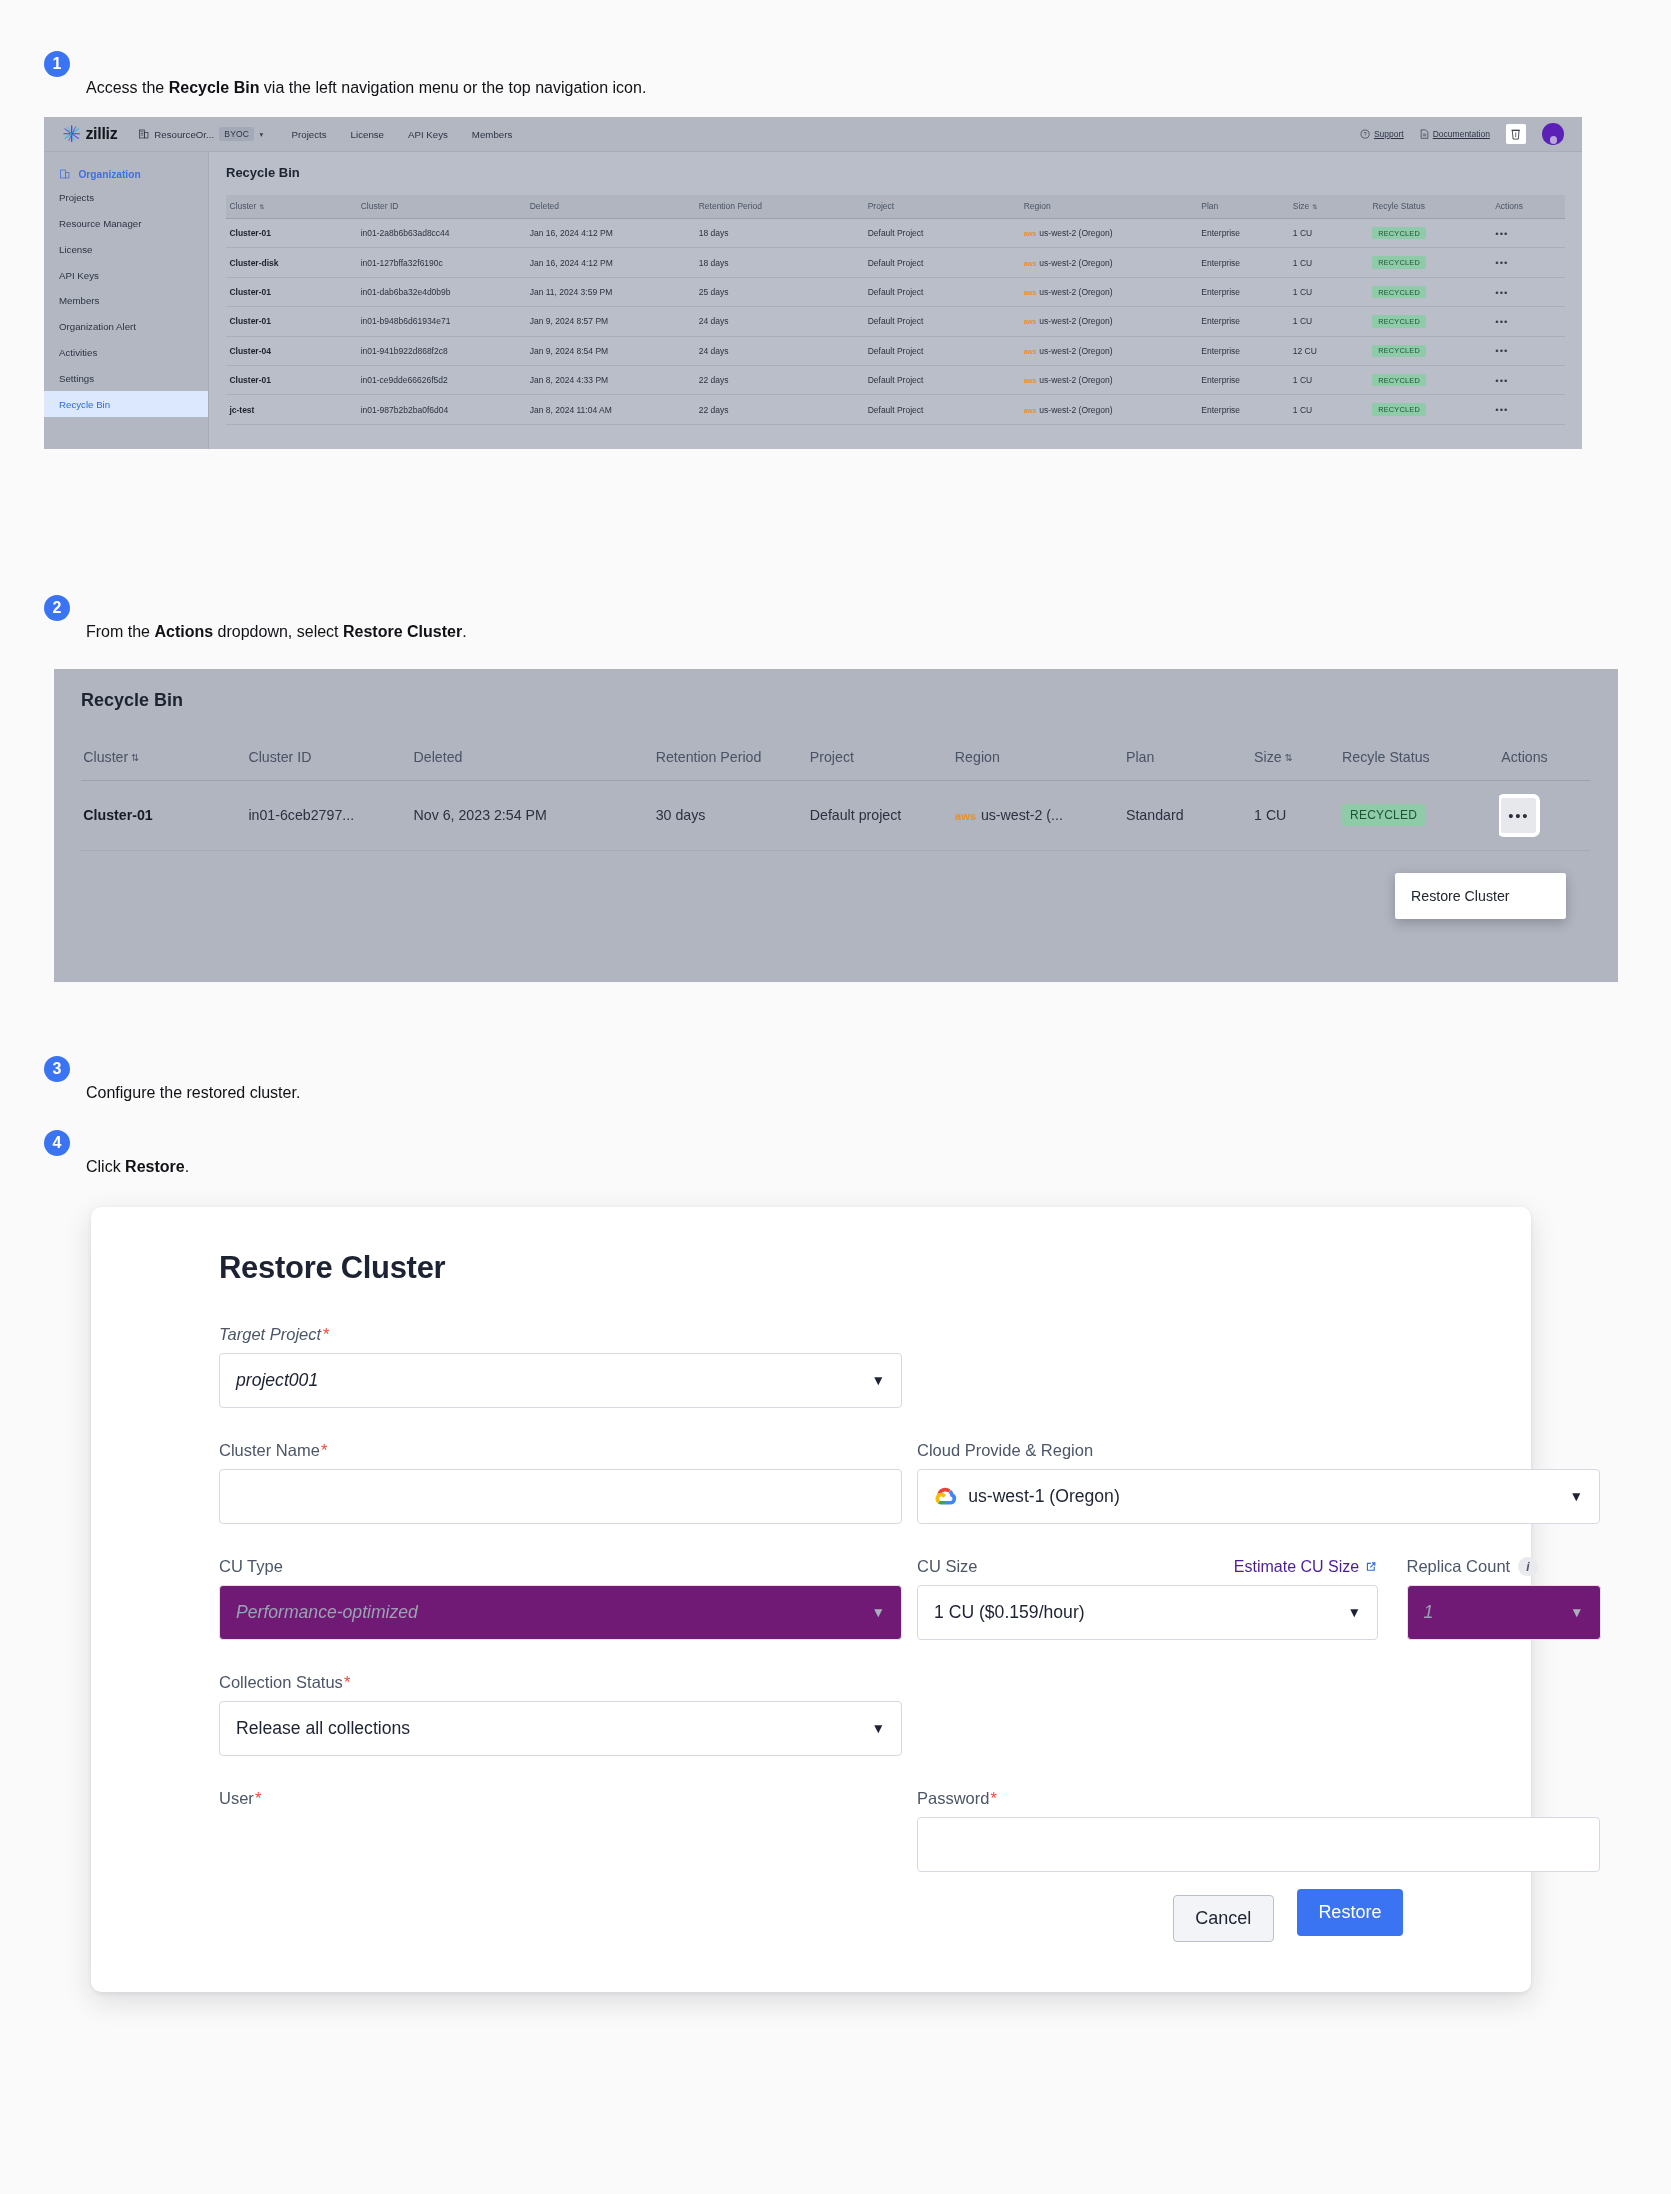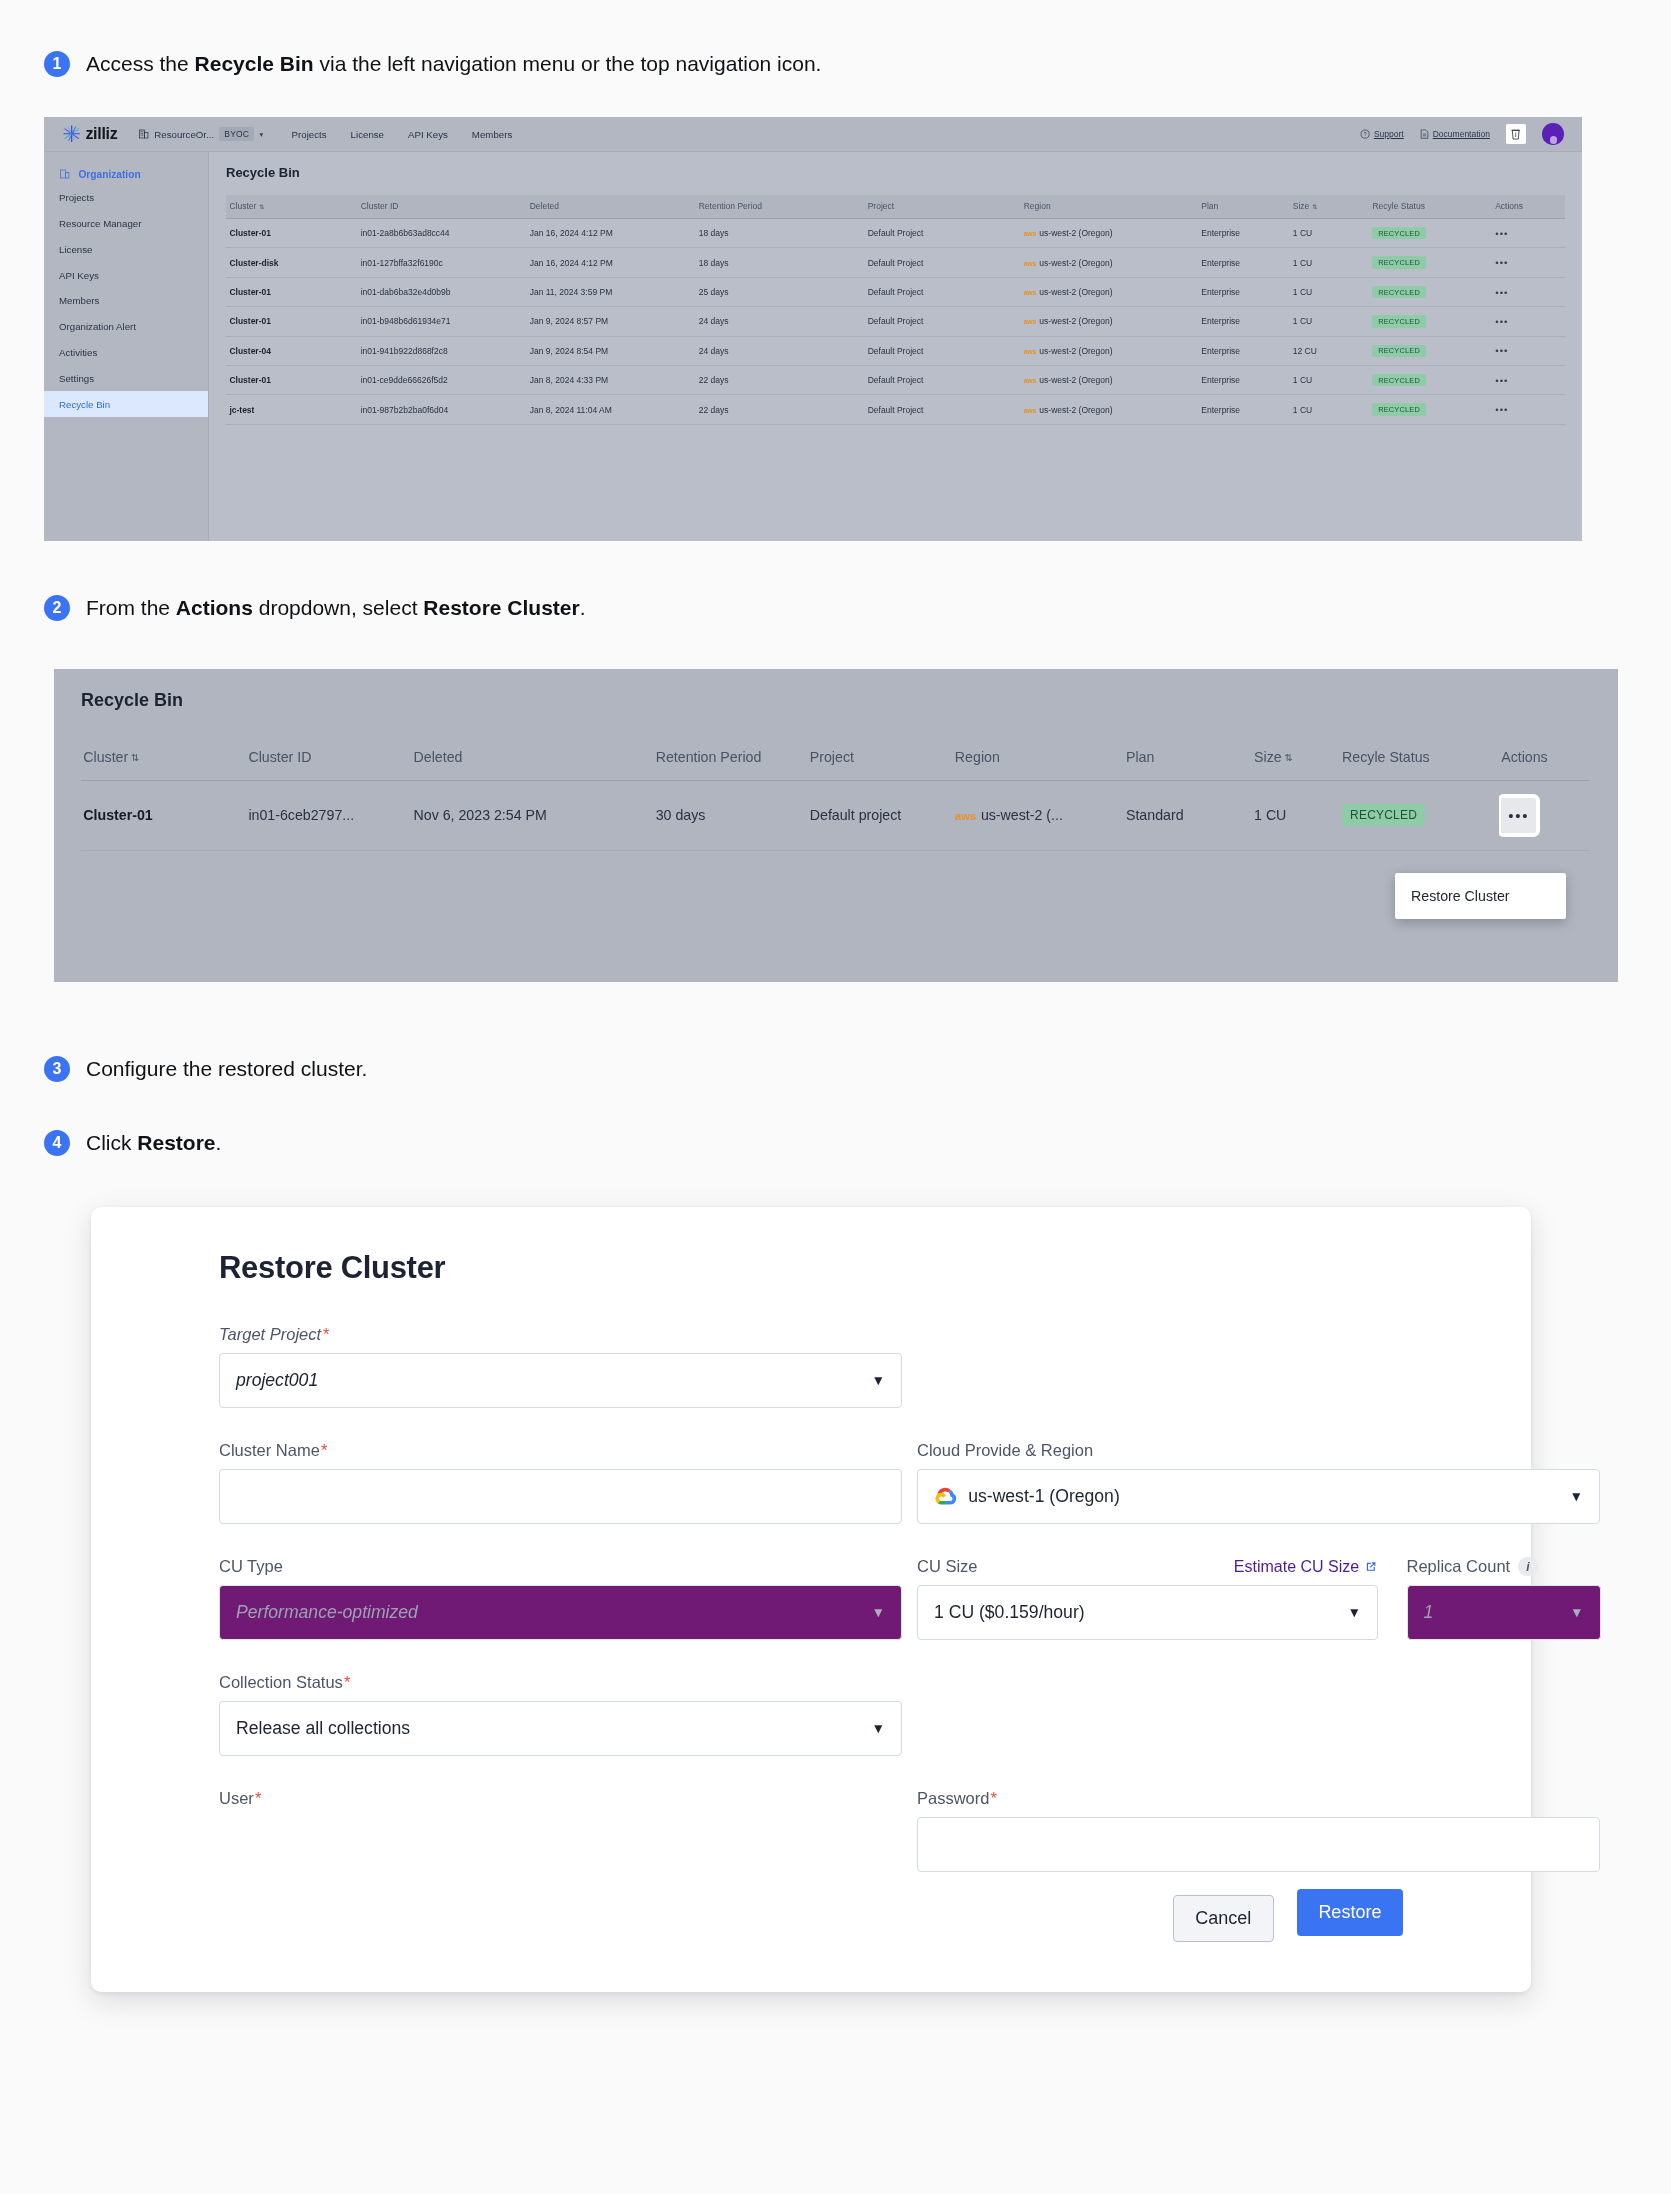--- a/index.html
+++ b/index.html
@@ -17,29 +17,30 @@
   
   .step-row { display: flex; align-items: flex-start; gap: 16px; }
   .step-badge {
     width: 26px; height: 26px; border-radius: 50%;
     background: #3b74f2; color: #fff;
     font-size: 16px; font-weight: 700;
     display: flex; align-items: center; justify-content: center;
     flex: 0 0 auto; line-height: 1;
   }
   .step-text {
-    font-size: 21px; line-height: 26px; color: #111217; font-weight: 400;
+    font-size: 16px; line-height: 26px; color: #111217; font-weight: 400;
     white-space: nowrap;
+    margin-top: 24px;
   }
   .step-text b { font-weight: 700; }
 
   
   .console {
     position: absolute; left: 44px; top: 117px;
-    width: 1538px; height: 424px;
+    width: 1538px; height: 332px;
     background: #7f1d1d; overflow: hidden;
   }
   .console-topbar {
     height: 35px; background: #b2b7c2;
     display: flex; align-items: center; padding: 0 18px;
     border-bottom: 0.6px solid #a7acb8;
   }
   .zilliz-logo { display: flex; align-items: center; gap: 4px; }
   .zilliz-mark { width: 19.4px; height: 19.4px; flex: 0 0 auto; }
   .zilliz-word { font-size: 16px; font-weight: 700; letter-spacing: -0.3px; color: #15171c; }

